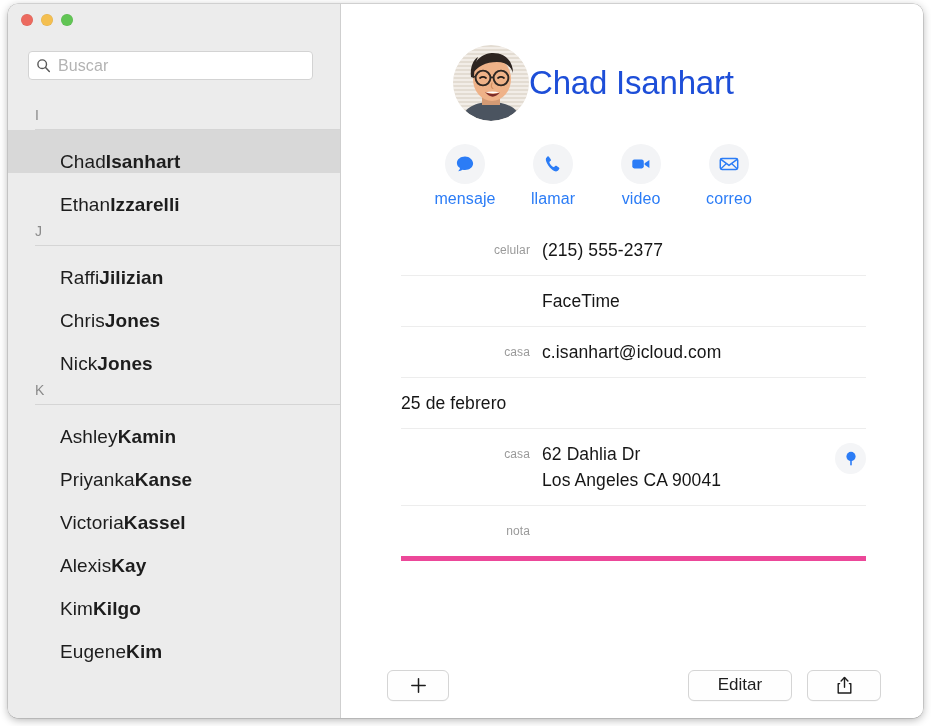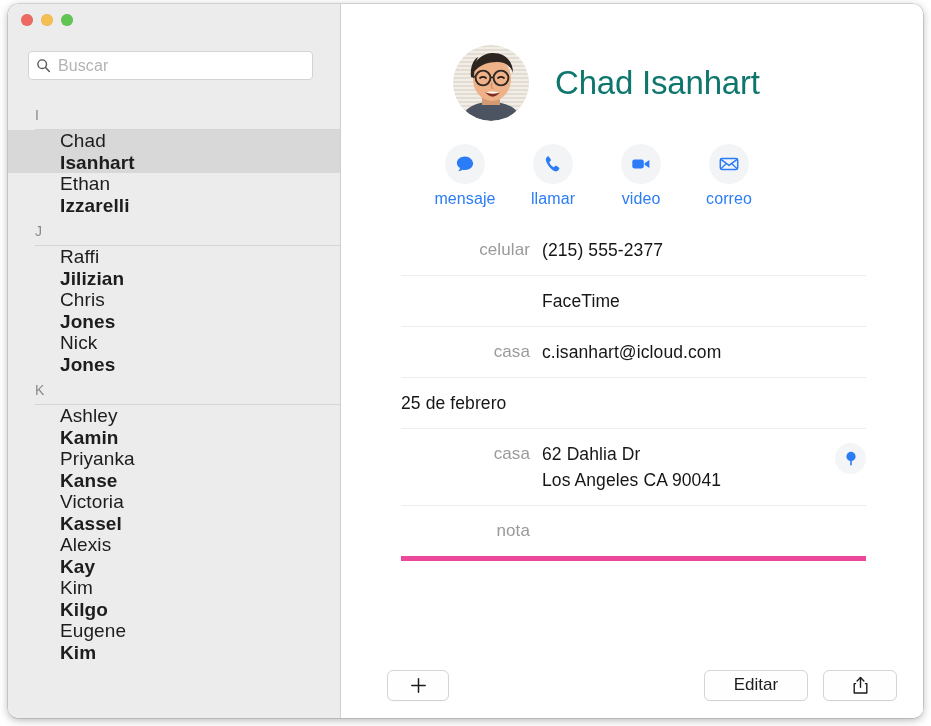--- a/index.html
+++ b/index.html
@@ -123,27 +123,26 @@
     left: 27px;
     right: 0;
     bottom: 0;
     height: 1px;
     background: #d5d5d5;
   }
 
   .contact-row {
     height: 43px;
     display: flex;
-    align-items: flex-start;
+    align-items: flex-end;
     padding-left: 52px;
     font-size: 19px;
     color: #1d1d1d;
     box-sizing: border-box;
     letter-spacing: 0.1px;
-    flex-direction: column;
   }
   .contact-row.selected { background: #d8d8d8; }
   .contact-row .first { font-weight: 400; }
   .contact-row .last  { font-weight: 700; }
 
   
   .detail {
     flex: 1 1 auto;
     background: #ffffff;
     position: relative;
@@ -162,22 +161,21 @@
     border-radius: 50%;
     flex: 0 0 76px;
     overflow: hidden;
     position: relative;
     background: #efebe6;
   }
   .avatar svg { display: block; width: 100%; height: 100%; }
 
   .contact-name {
     font-size: 33px;
-    color: #0f766e;
-    margin-left: 26px;
+    color: #1d4ed8;
     letter-spacing: -0.2px;
     white-space: nowrap;
   }
 
   
   .actions {
     display: flex;
     margin-top: 23px;
     padding-left: 104px;
     gap: 48px;
@@ -220,21 +218,21 @@
     padding: 12px 0 12px 0;
     position: relative;
     min-height: 28px;
     box-sizing: border-box;
   }
   .field-row:first-child { border-top: none; padding-top: 5px; }
   .field-label {
     width: 141px;
     flex: 0 0 141px;
     text-align: right;
-    font-size: 17px;
+    font-size: 12px;
     color: #9a9a9a;
     padding-right: 12px;
     box-sizing: border-box;
     line-height: 26px;
     letter-spacing: 0.1px;
   }
   .field-value {
     font-size: 17.5px;
     color: #161616;
     line-height: 26px;
@@ -257,21 +255,21 @@
     cursor: default;
   }
   .map-pin-btn svg { display: block; }
 
   .field-row.last-row { border-bottom: 5px solid #ec4899; }
 
   
   .bottom-bar {
     position: absolute;
     left: 0;
-    right: 0;
+    right: 16px;
     bottom: 0;
     height: 66px;
     display: flex;
     align-items: center;
     padding: 0 26px 0 46px;
     box-sizing: border-box;
     background: #ffffff;
   }
   .btn {
     background: #fefefe;

